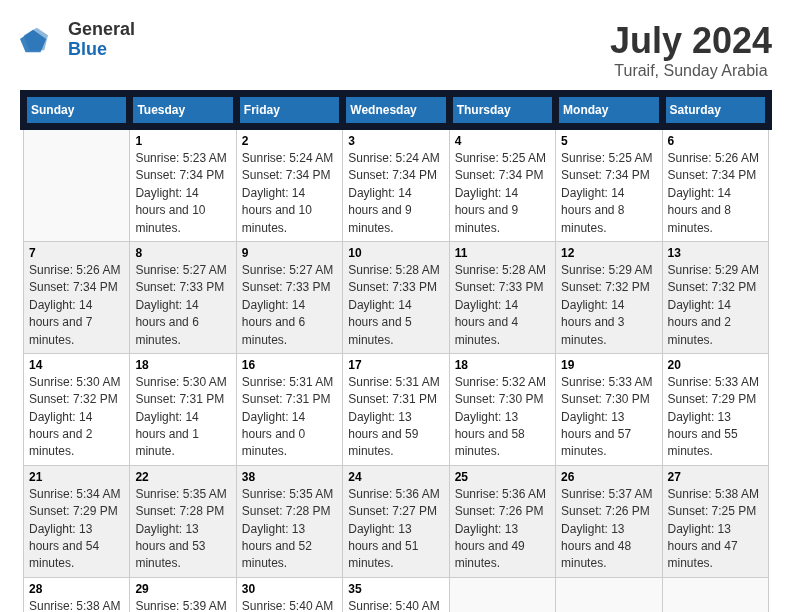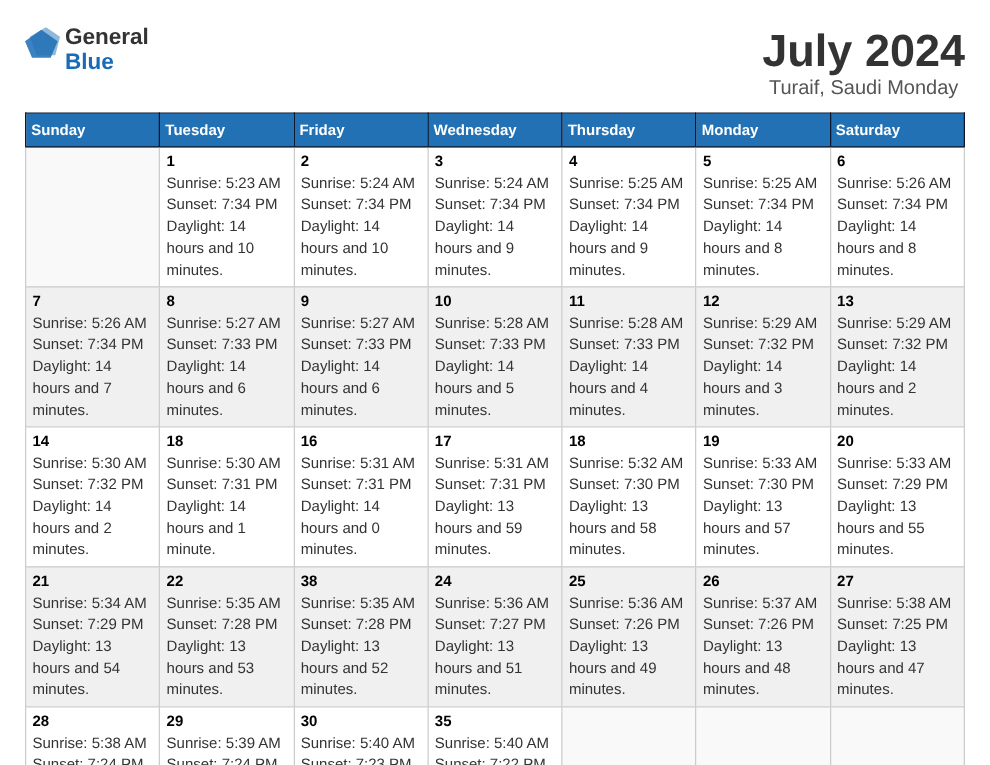--- a/index.html
+++ b/index.html
@@ -11,22 +11,22 @@
       padding: 20px;
     }
     .header {
       display: flex;
       justify-content: space-between;
       align-items: flex-start;
       margin-bottom: 10px;
     }
     .logo {
       display: flex;
-      align-items: flex-start;
-      gap: 4px;
+      align-items: center;
+      gap: 20px;
     }
     .logo-text {
       display: flex;
       flex-direction: column;
       line-height: 1.1;
     }
     .logo-general {
       font-size: 18px;
       font-weight: bold;
       color: #333;
@@ -57,21 +57,21 @@
       border-collapse: collapse;
       font-size: 11px;
     }
     .calendar-table th {
       background-color: #2271b5;
       color: #fff;
       padding: 6px 4px;
       text-align: left;
       font-size: 12px;
       font-weight: bold;
-      border: 1px solid #0f172a;
+      border: 7px solid #0f172a;
     }
     .calendar-table td {
       border: 1px solid #ccc;
       padding: 4px 5px;
       vertical-align: top;
       min-height: 80px;
       height: 90px;
       width: calc(100% / 7);
     }
     .calendar-table td.empty {
@@ -107,21 +107,21 @@
       <polygon points="14,4 28,14 22,28 6,28 0,14" fill="#1a6bb5" opacity="0.85"></polygon>
       <polygon points="18,2 30,10 26,26 10,26 4,10" fill="#2271b5" opacity="0.5"></polygon>
     </svg>
     <div class="logo-text">
       <span class="logo-general">General</span>
       <span class="logo-blue">Blue</span>
     </div>
   </div>
   <div class="title-section">
     <div class="month-title">July 2024</div>
-    <div class="location">Turaif, Saudi Monday</div>
+    <div class="location">Turaif, Sunday Arabia</div>
   </div>
 </div>
 
 <table class="calendar-table">
   <thead>
     <tr>
     <th>Sunday</th>
         <th>Tuesday</th>
         <th>Friday</th>
         <th>Wednesday</th>

